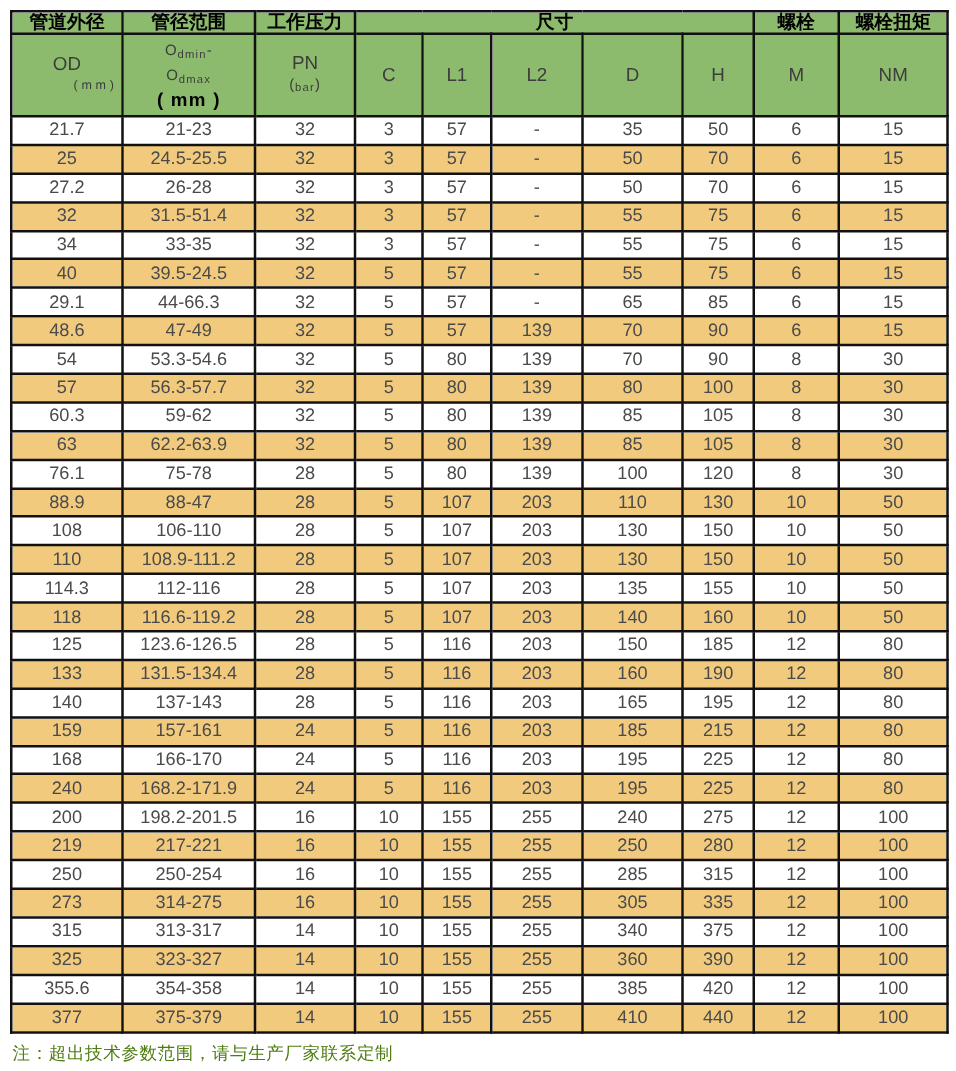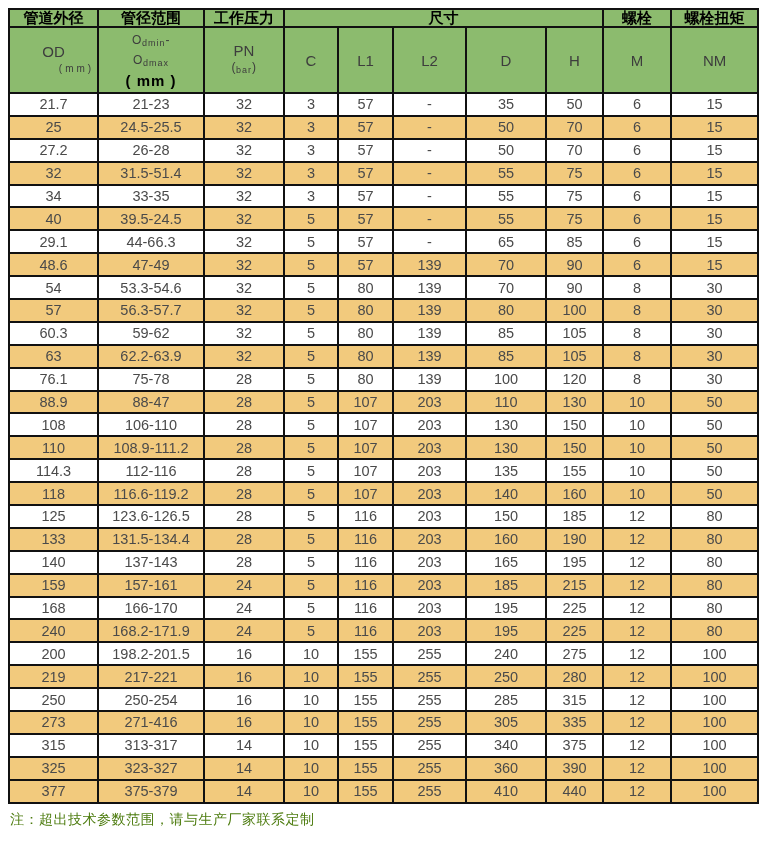--- a/index.html
+++ b/index.html
@@ -463,21 +463,21 @@
           <td>10</td>
           <td>155</td>
           <td>255</td>
           <td>285</td>
           <td>315</td>
           <td>12</td>
           <td>100</td>
         </tr>
         <tr class="alt">
           <td>273</td>
-          <td>271-416</td>
+          <td>314-275</td>
           <td>16</td>
           <td>10</td>
           <td>155</td>
           <td>255</td>
           <td>305</td>
           <td>335</td>
           <td>12</td>
           <td>100</td>
         </tr>
         <tr>
@@ -494,20 +494,32 @@
         </tr>
         <tr class="alt">
           <td>325</td>
           <td>323-327</td>
           <td>14</td>
           <td>10</td>
           <td>155</td>
           <td>255</td>
           <td>360</td>
           <td>390</td>
+          <td>12</td>
+          <td>100</td>
+        </tr>
+        <tr>
+          <td>355.6</td>
+          <td>354-358</td>
+          <td>14</td>
+          <td>10</td>
+          <td>155</td>
+          <td>255</td>
+          <td>385</td>
+          <td>420</td>
           <td>12</td>
           <td>100</td>
         </tr>
         <tr class="alt">
           <td>377</td>
           <td>375-379</td>
           <td>14</td>
           <td>10</td>
           <td>155</td>
           <td>255</td>

